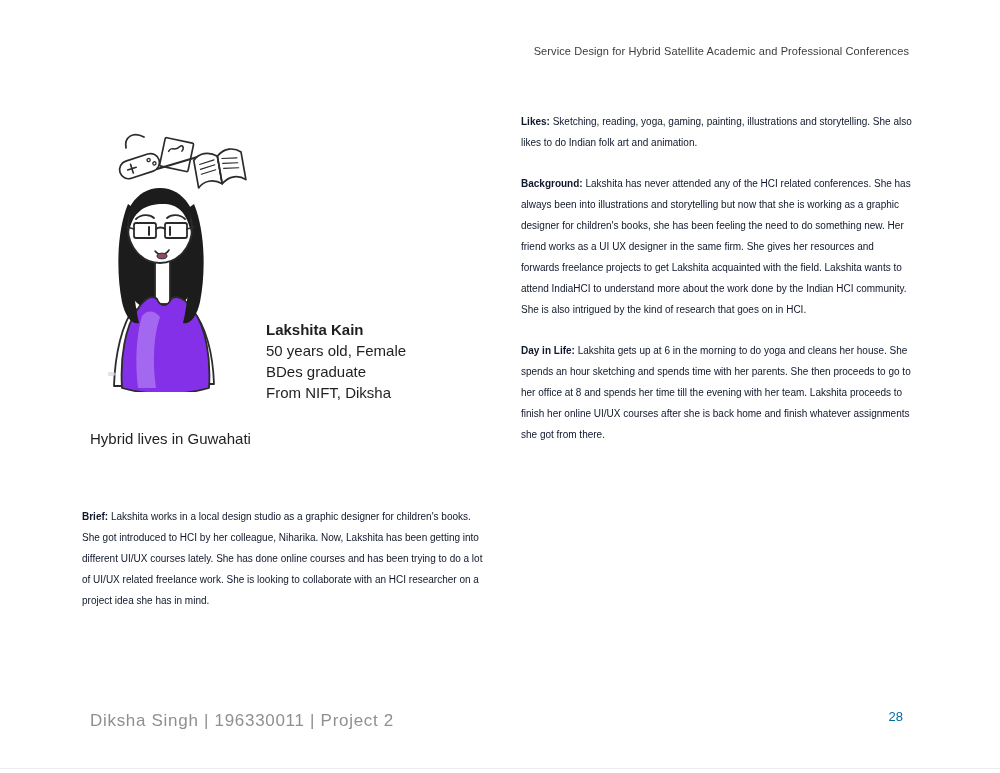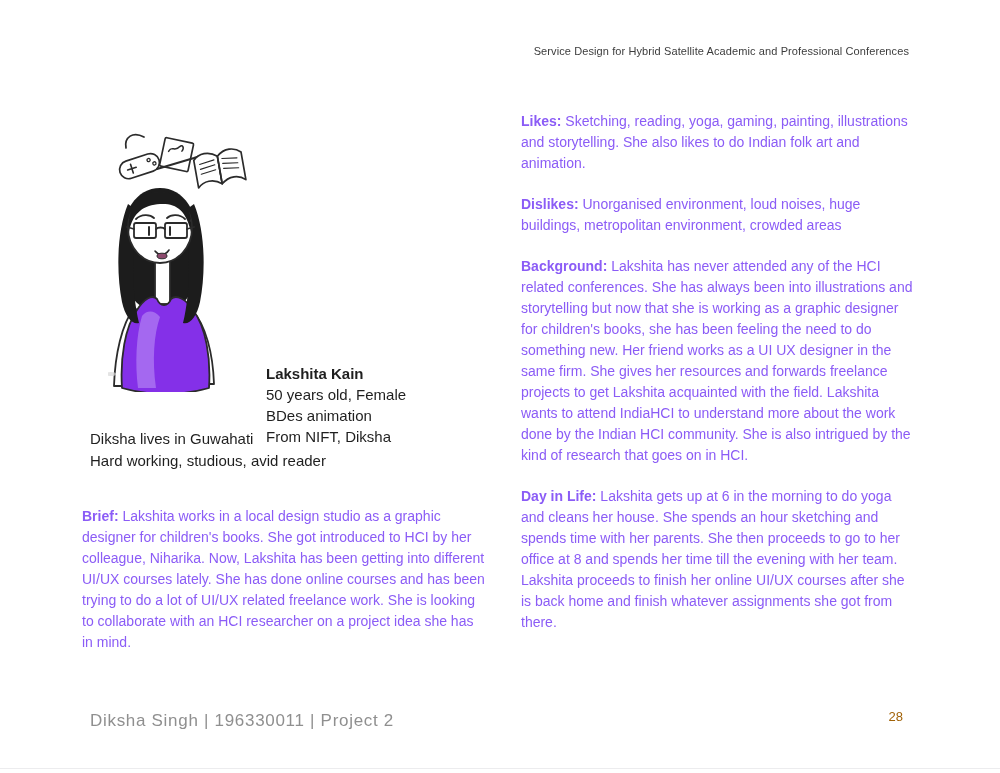--- a/index.html
+++ b/index.html
@@ -27,21 +27,20 @@
     top: 130px;
     width: 140px;
     height: 262px;
   }
   .persona-block {
     position: absolute;
     left: 266px;
     top: 319px;
     font-size: 15px;
     line-height: 21px;
-    margin-top: 44px;
   }
   .persona-name { font-weight: 700; }
   .traits-block {
     position: absolute;
     left: 90px;
     top: 428px;
     font-size: 15px;
     line-height: 21.5px;
   }
   .left-col {
@@ -51,39 +50,39 @@
     width: 404px;
   }
   .right-col {
     position: absolute;
     left: 521px;
     top: 111px;
     width: 392px;
   }
   .para {
     margin: 0 0 20px 0;
-    font-size: 14px;
+    font-size: 10px;
     line-height: 21px;
-    color: #8b5cf6;
+    color: #0f172a;
   }
   .para strong { font-weight: 700; }
   .footer-credits {
     position: absolute;
     left: 90px;
     top: 711px;
     font-size: 17px;
     letter-spacing: 0.7px;
     color: #8f8f8f;
   }
   .footer-page {
     position: absolute;
     top: 709px;
     right: 97px;
     font-size: 13px;
-    color: #a16207;
+    color: #0369a1;
   }
   .bottom-line {
     position: absolute;
     left: 0;
     top: 768px;
     width: 100%;
     height: 1px;
     background: #ececee;
   }
 </style>
@@ -147,36 +146,34 @@
 
     <path d="M47,121 C51,126 57,126 61,120" fill="none" stroke="#2b2b2b" stroke-width="1.6" stroke-linecap="round"></path>
     <ellipse cx="54" cy="126" rx="5" ry="2.8" stroke="#2b2b2b" stroke-width="1" fill="#8d4a6e"></ellipse>
 
     <ellipse cx="3" cy="244" rx="5" ry="2" fill="#d8d8d8" opacity="0.7"></ellipse>
   </svg>
 
   <div class="persona-block">
     <div class="persona-name">Lakshita Kain</div>
     <div>50 years old, Female</div>
-    <div>BDes animation</div>
+    <div>BDes graduate</div>
     <div>From NIFT, Diksha</div>
   </div>
 
   <div class="traits-block">
-    <div>Diksha lives in Guwahati</div>
-    <div>Hard working, studious, avid reader</div>
+    <div>Hybrid lives in Guwahati</div>
   </div>
 
   <div class="left-col">
     <p class="para"><strong>Brief:</strong> <span>Lakshita works in a local design studio as a graphic designer for children's books. She got introduced to HCI by her colleague, Niharika. Now, Lakshita has been getting into different UI/UX courses lately. She has done online courses and has been trying to do a lot of UI/UX related freelance work. She is looking to collaborate with an HCI researcher on a project idea she has in mind.</span></p>
   </div>
 
   <div class="right-col">
     <p class="para"><strong>Likes:</strong> <span>Sketching, reading, yoga, gaming, painting, illustrations and storytelling. She also likes to do Indian folk art and animation.</span></p>
-    <p class="para"><strong>Dislikes:</strong> <span>Unorganised environment, loud noises, huge buildings, metropolitan environment, crowded areas</span></p>
     <p class="para"><strong>Background:</strong> <span>Lakshita has never attended any of the HCI related conferences. She has always been into illustrations and storytelling but now that she is working as a graphic designer for children's books, she has been feeling the need to do something new. Her friend works as a UI UX designer in the same firm. She gives her resources and forwards freelance projects to get Lakshita acquainted with the field. Lakshita wants to attend IndiaHCI to understand more about the work done by the Indian HCI community. She is also intrigued by the kind of research that goes on in HCI.</span></p>
     <p class="para"><strong>Day in Life:</strong> <span>Lakshita gets up at 6 in the morning to do yoga and cleans her house. She spends an hour sketching and spends time with her parents. She then proceeds to go to her office at 8 and spends her time till the evening with her team. Lakshita proceeds to finish her online UI/UX courses after she is back home and finish whatever assignments she got from there.</span></p>
   </div>
 
   <div class="footer-credits">Diksha Singh  |  196330011  |  Project 2</div>
   <div class="footer-page">28</div>
   <div class="bottom-line"></div>
 
 </div>
 

